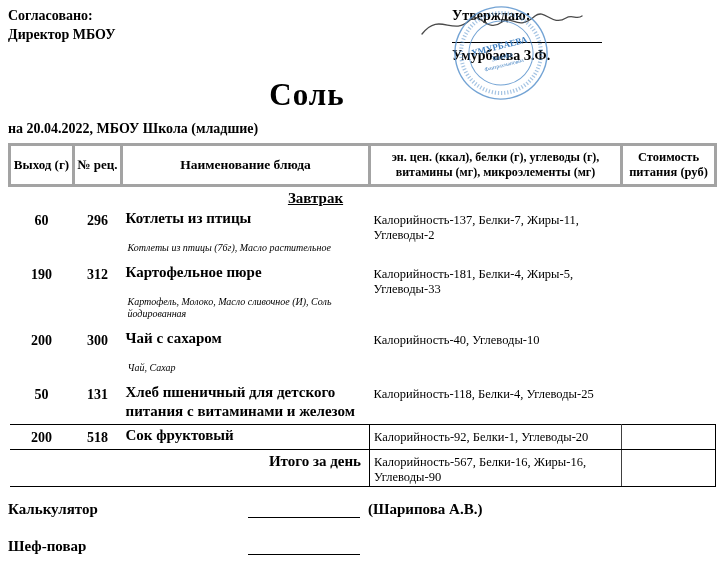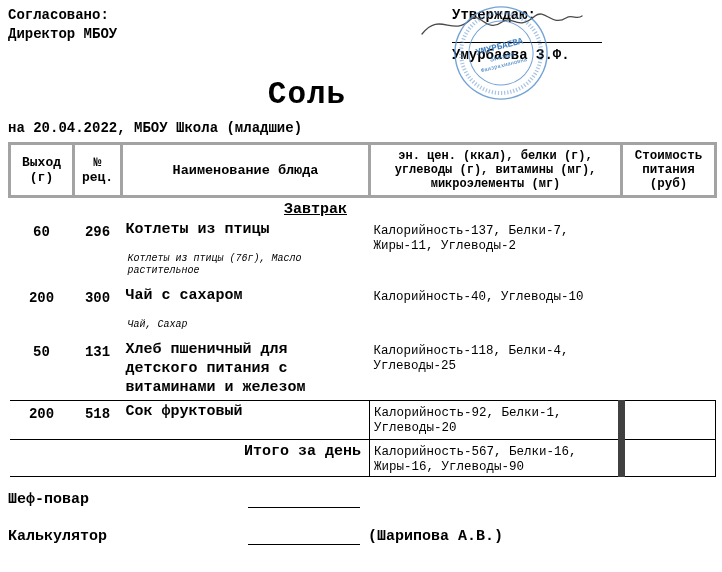--- a/index.html
+++ b/index.html
@@ -2,21 +2,21 @@
 <html><head>
 <meta charset="utf-8">
 <style>
   * { margin:0; padding:0; box-sizing:border-box; }
   html,body { background:#ffffff; }
   body {
     width:722px; height:572px;
     font-family:"Liberation Serif","DejaVu Serif",serif;
     color:#000; position:relative; overflow:hidden;
   }
-  .page { padding:6px 8px 0 8px; position:relative; width:614px; height:572px;font-family:Liberation Mono, monospace; }
+  .page { padding:6px 8px 0 8px; position:relative; width:614px; height:572px; }
 
   
   .approval-row { display:flex; justify-content:space-between; align-items:flex-start; }
   .approval-left { font-size:14px; font-weight:bold; line-height:19px; }
   .approval-right { width:150px; font-size:14px; font-weight:bold; line-height:19px; margin-right:4px; }
   .sig-line { border-bottom:1.4px solid #000; height:16px; position:relative; margin-top:2px; }
   .sig-line svg { position:absolute; left:-36px; top:-20px; }
   .approver-name { margin-top:3px; }
 
   
@@ -42,21 +42,21 @@
 
   .c-out,.c-rec { text-align:center; font-weight:bold; font-size:14px; padding-top:5px; }
   .dish-name { font-weight:bold; font-size:15px; line-height:19px; }
   .dish-ing { font-style:italic; font-size:10px; line-height:12px; padding:2px 0 5px 2px;margin-top:12px; }
   .c-energy { font-size:12.5px; line-height:15px; padding-top:5px; }
   .dish-row td { padding-bottom:3px; }
 
   .total-label { text-align:right; font-weight:bold; font-size:15px; padding:3px 8px 3px 4px; }
   tr.hline-top td { border-top:1px solid #000; }
   tr.hline-bottom td { border-bottom:1px solid #000; }
-  tr.vlines .c-energy { border-left:1px solid #000; border-right:7px solid #404040; }
+  tr.vlines .c-energy { border-left:1px solid #000; border-right:1px solid #404040; }
   tr.vlines .c-cost { border-right:1px solid #000; }
 
   
   .footer { margin-top:14px; }
   .f-row { display:flex; align-items:flex-end; margin-top:4px; }
   .f-row + .f-row { margin-top:20px; }
   .f-label { width:240px; font-size:15px; font-weight:bold; }
   .f-line { width:112px; border-bottom:1.4px solid #000; height:14px; }
   .f-name { font-size:15px; font-weight:bold; margin-left:8px; }
 </style>
@@ -126,20 +126,30 @@
         <td class="c-out">60</td>
         <td class="c-rec">296</td>
         <td>
           <div class="dish-name">Котлеты из птицы</div>
           <div class="dish-ing">Котлеты из птицы (76г), Масло растительное</div>
         </td>
         <td class="c-energy">Калорийность-137, Белки-7, Жиры-11, Углеводы-2</td>
         <td class="c-cost"></td>
       </tr>
 
+      <tr class="dish-row">
+        <td class="c-out">190</td>
+        <td class="c-rec">312</td>
+        <td>
+          <div class="dish-name">Картофельное пюре</div>
+          <div class="dish-ing">Картофель, Молоко, Масло сливочное (И), Соль йодированная</div>
+        </td>
+        <td class="c-energy">Калорийность-181, Белки-4, Жиры-5, Углеводы-33</td>
+        <td class="c-cost"></td>
+      </tr>
 
       <tr class="dish-row">
         <td class="c-out">200</td>
         <td class="c-rec">300</td>
         <td>
           <div class="dish-name">Чай с сахаром</div>
           <div class="dish-ing">Чай, Сахар</div>
         </td>
         <td class="c-energy">Калорийность-40, Углеводы-10</td>
         <td class="c-cost"></td>
@@ -168,24 +178,24 @@
 
       <tr class="total-row hline-bottom vlines">
         <td colspan="3" class="total-label">Итого за день</td>
         <td class="c-energy">Калорийность-567, Белки-16, Жиры-16, Углеводы-90</td>
         <td class="c-cost"></td>
       </tr>
     </tbody>
   </table>
 
   <div class="footer">
-    <div class="f-row">
-      <div class="f-label">Шеф-повар</div>
-      <div class="f-line"></div>
-    </div>
     <div class="f-row">
       <div class="f-label">Калькулятор</div>
       <div class="f-line"></div>
       <div class="f-name">(Шарипова А.В.)</div>
     </div>
+    <div class="f-row">
+      <div class="f-label">Шеф-повар</div>
+      <div class="f-line"></div>
+    </div>
   </div>
 
 </div>
 
 </body></html>

